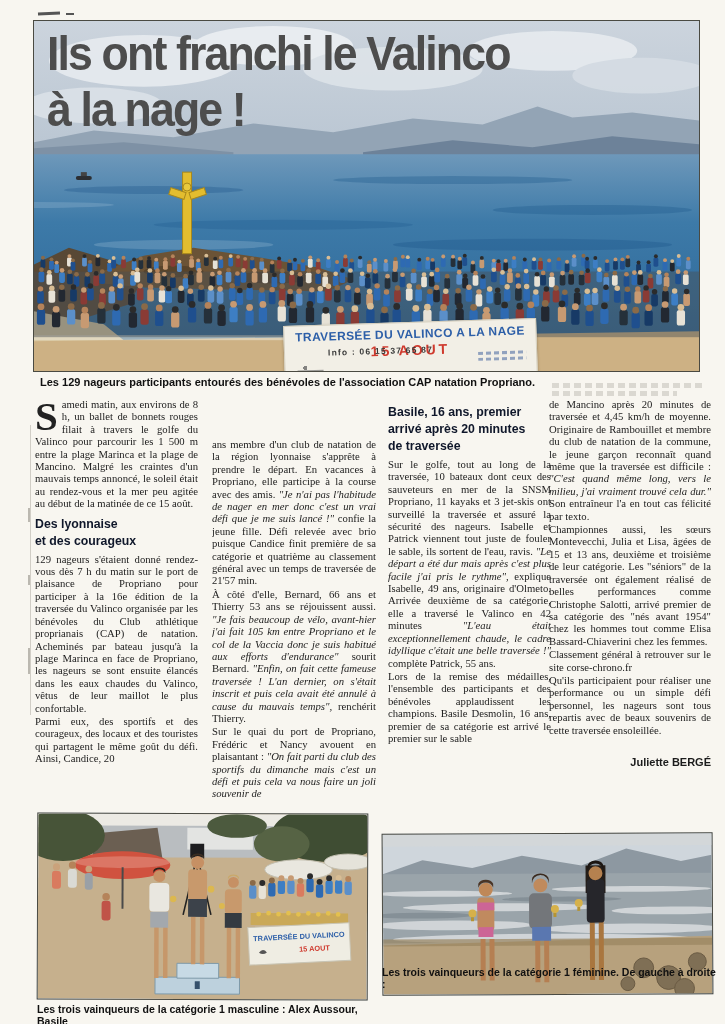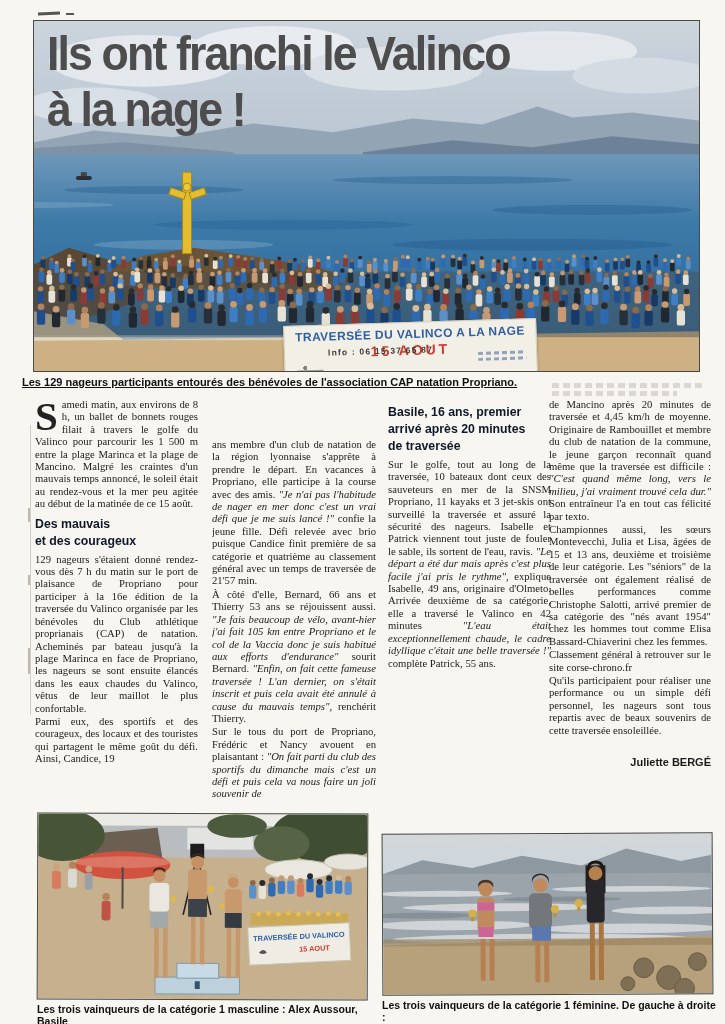--- a/index.html
+++ b/index.html
@@ -11,23 +11,23 @@
   #photo-main{left:33px;top:20px;width:667px;height:352px;}
   #photo-left{left:37px;top:813px;width:331px;height:187px;transform:rotate(.2deg);}
   #photo-right{left:382px;top:833px;width:331px;height:162px;transform:rotate(-.3deg);}
   
   .headline{position:absolute;font-family:"Liberation Sans",sans-serif;font-weight:bold;color:#4d4d4d;
             letter-spacing:-2px;line-height:1;transform-origin:left top;transform:scaleX(.93);z-index:6;white-space:nowrap;}
   #headline1{left:47px;top:30px;font-size:48px;}
   #headline2{left:47px;top:86px;font-size:48px;}
   
   .caption{position:absolute;font-family:"Liberation Sans",sans-serif;font-weight:bold;color:#111;z-index:5;}
-  #caption-main{left:22px;top:376px;width:640px;font-size:11px;text-decoration:underline;}
+  #caption-main{left:40px;top:376px;width:640px;font-size:11px;}
   #caption-left{left:37px;top:1003px;width:335px;font-size:10.5px;}
-  #caption-right{left:382px;top:999px;width:335px;font-size:10.5px;}
+  #caption-right{left:382px;top:966px;width:335px;font-size:10.5px;}
   
   .col{position:absolute;top:398px;font-size:10.7px;line-height:12.4px;text-align:justify;overflow:hidden;z-index:4;}
   #col1{left:35px;width:163px;height:412px;}
   #col2{left:212px;width:164px;height:412px;margin-top:40px;}
   #col3{left:388px;width:163px;height:432px;}
   #col4{left:549px;width:162px;height:432px;}
   .col-para{margin:0 0 1px 0;}
   .it{font-style:italic;}
   .col-heading{font-family:"Liberation Sans",sans-serif;font-weight:bold;font-size:12.3px;line-height:17px;
                margin:6px 0 3px 0;white-space:pre-line;color:#0f172a;}
@@ -665,35 +665,36 @@
     </div>
   </div>
 
   <div class="headline" id="headline1">Ils ont franchi le Valinco</div>
   <div class="headline" id="headline2">à la nage !</div>
 
   <div class="caption" id="caption-main">Les 129 nageurs participants entourés des bénévoles de l'association CAP natation Propriano.</div>
 
   <div class="col" id="col1">
       <p class="col-para"><span class="dropcap">S</span><span>amedi matin, aux environs de 8 h, un ballet de bonnets rouges filait à travers le golfe du Valinco pour parcourir les 1 500 m entre la plage Marinca et la plage de Mancino. Malgré les craintes d'un mauvais temps annoncé, le soleil était au rendez-vous et la mer peu agitée au début de la matinée de ce 15 août.</span></p>
-      <div class="col-heading">Des mauvais
+      <div class="col-heading">Des lyonnaise
 et des courageux</div>
       <p class="col-para"><span>129 nageurs s'étaient donné rendez-vous dès 7 h du matin sur le port de plaisance de Propriano pour participer à la 16e édition de la traversée du Valinco organisée par les bénévoles du Club athlétique proprianais (CAP) de natation. Acheminés par bateau jusqu'à la plage Marinca en face de Propriano, les nageurs se sont ensuite élancés dans les eaux chaudes du Valinco, vêtus de leur maillot le plus confortable.</span></p>
-      <p class="col-para"><span>Parmi eux, des sportifs et des courageux, des locaux et des touristes qui partagent le même goût du défi. Ainsi, Candice, 19</span></p>
+      <p class="col-para"><span>Parmi eux, des sportifs et des courageux, des locaux et des touristes qui partagent le même goût du défi. Ainsi, Candice, 20</span></p>
     </div>
   <div class="col" id="col2">
       <p class="col-para"><span>ans membre d'un club de natation de la région lyonnaise s'apprête à prendre le départ. En vacances à Propriano, elle participe à la course avec des amis. </span><span class="it">"Je n'ai pas l'habitude de nager en mer donc c'est un vrai défi que je me suis lancé !" </span><span>confie la jeune fille. Défi relevée avec brio puisque Candice finit première de sa catégorie et quatrième au classement général avec un temps de traversée de 21'57 min.</span></p>
       <p class="col-para"><span>À côté d'elle, Bernard, 66 ans et Thierry 53 ans se réjouissent aussi. </span><span class="it">"Je fais beaucoup de vélo, avant-hier j'ai fait 105 km entre Propriano et le col de la Vaccia donc je suis habitué aux efforts d'endurance" </span><span>sourit Bernard. </span><span class="it">"Enfin, on fait cette fameuse traversée ! L'an dernier, on s'était inscrit et puis cela avait été annulé à cause du mauvais temps", </span><span>renchérit Thierry.</span></p>
-      <p class="col-para"><span>Sur le tous du port de Propriano, Frédéric et Nancy avouent en plaisantant : </span><span class="it">"On fait parti du club des sportifs du dimanche mais c'est un défi et puis cela va nous faire un joli souvenir de</span></p>
+      <p class="col-para"><span>Sur le quai du port de Propriano, Frédéric et Nancy avouent en plaisantant : </span><span class="it">"On fait parti du club des sportifs du dimanche mais c'est un défi et puis cela va nous faire un joli souvenir de</span></p>
     </div>
   <div class="col" id="col3">
       <div class="col-heading">Basile, 16 ans, premier
 arrivé après 20 minutes
 de traversée</div>
       <p class="col-para"><span>Sur le golfe, tout au long de la traversée, 10 bateaux dont ceux des sauveteurs en mer de la SNSM Propriano, 11 kayaks et 3 jet-skis ont surveillé la traversée et assuré la sécurité des nageurs. Isabelle et Patrick viennent tout juste de fouler le sable, ils sortent de l'eau, ravis. </span><span class="it">"Le départ a été dur mais après c'est plus facile j'ai pris le rythme", </span><span>explique Isabelle, 49 ans, originaire d'Olmeto. Arrivée deuxième de sa catégorie, elle a traversé le Valinco en 42 minutes </span><span class="it">"L'eau était exceptionnellement chaude, le cadre idyllique c'était une belle traversée !" </span><span>complète Patrick, 55 ans.</span></p>
+      <p class="col-para"><span>Lors de la remise des médailles, l'ensemble des participants et des bénévoles applaudissent les champions. Basile Desmolin, 16 ans, premier de sa catégorie est arrivé le premier sur le sable</span></p>
     </div>
   <div class="col" id="col4">
       <p class="col-para"><span>de Mancino après 20 minutes de traversée et 4,45 km/h de moyenne. Originaire de Rambouillet et membre du club de natation de la commune, le jeune garçon reconnaît quand même que la traversée est difficile : </span><span class="it">"C'est quand même long, vers le milieu, j'ai vraiment trouvé cela dur." </span><span>Son entraîneur l'a en tout cas félicité par texto.</span></p>
       <p class="col-para"><span>Championnes aussi, les sœurs Montevecchi, Julia et Lisa, âgées de 15 et 13 ans, deuxième et troisième de leur catégorie. Les "séniors" de la traversée ont également réalisé de belles performances comme Christophe Salotti, arrivé premier de sa catégorie des "nés avant 1954" chez les hommes tout comme Elisa Bassard-Chiaverini chez les femmes.</span></p>
       <p class="col-para"><span>Classement général à retrouver sur le site corse-chrono.fr</span></p>
       <p class="col-para"><span>Qu'ils participaient pour réaliser une performance ou un simple défi personnel, les nageurs sont tous repartis avec de beaux souvenirs de cette traversée ensoleillée.</span></p>
       <div class="byline">Juliette BERGÉ</div>
     </div>
 
   <div class="photo" id="photo-left">

